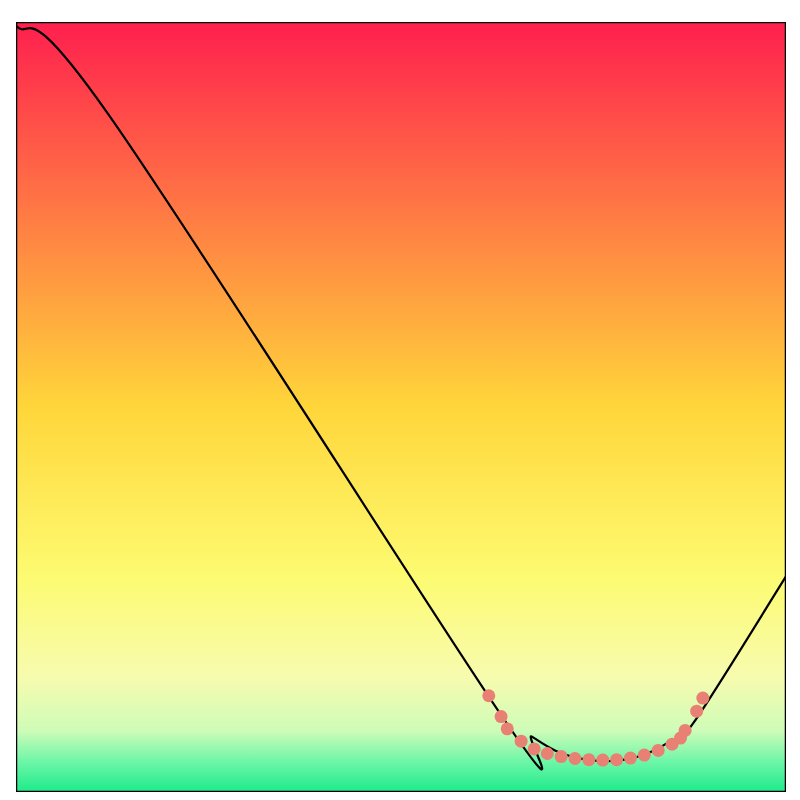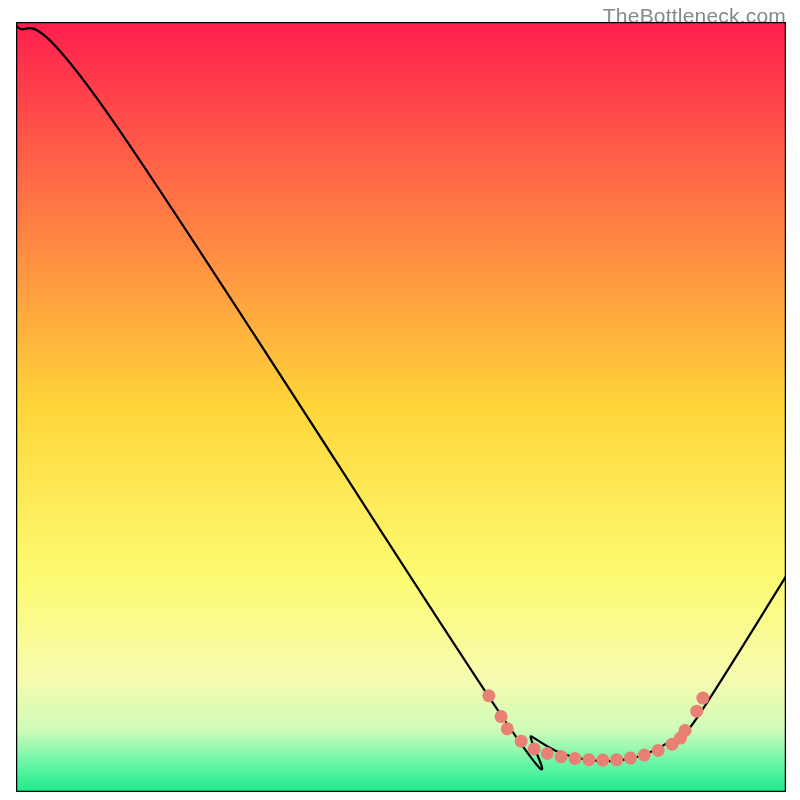--- a/index.html
+++ b/index.html
@@ -39,21 +39,20 @@
     font-weight: 500;
     letter-spacing: 0.2px;
     user-select: none;
   }
 </style>
 </head>
 <body>
 
 <div class="chart-container">
 
-  <div class="watermark">TheBottleneck.com</div>
 
   <div class="plot-area">
     <svg id="plot-svg" viewBox="0 0 770 770" preserveAspectRatio="none">
       <defs>
         <linearGradient id="bg-grad" x1="0" y1="0" x2="0" y2="1">
             <stop offset="0%" stop-color="#FF1F4E"></stop>
             <stop offset="50%" stop-color="#FFD63A"></stop>
             <stop offset="72%" stop-color="#FDFB71"></stop>
             <stop offset="85%" stop-color="#F7FBAE"></stop>
             <stop offset="92%" stop-color="#CFFCB8"></stop>

